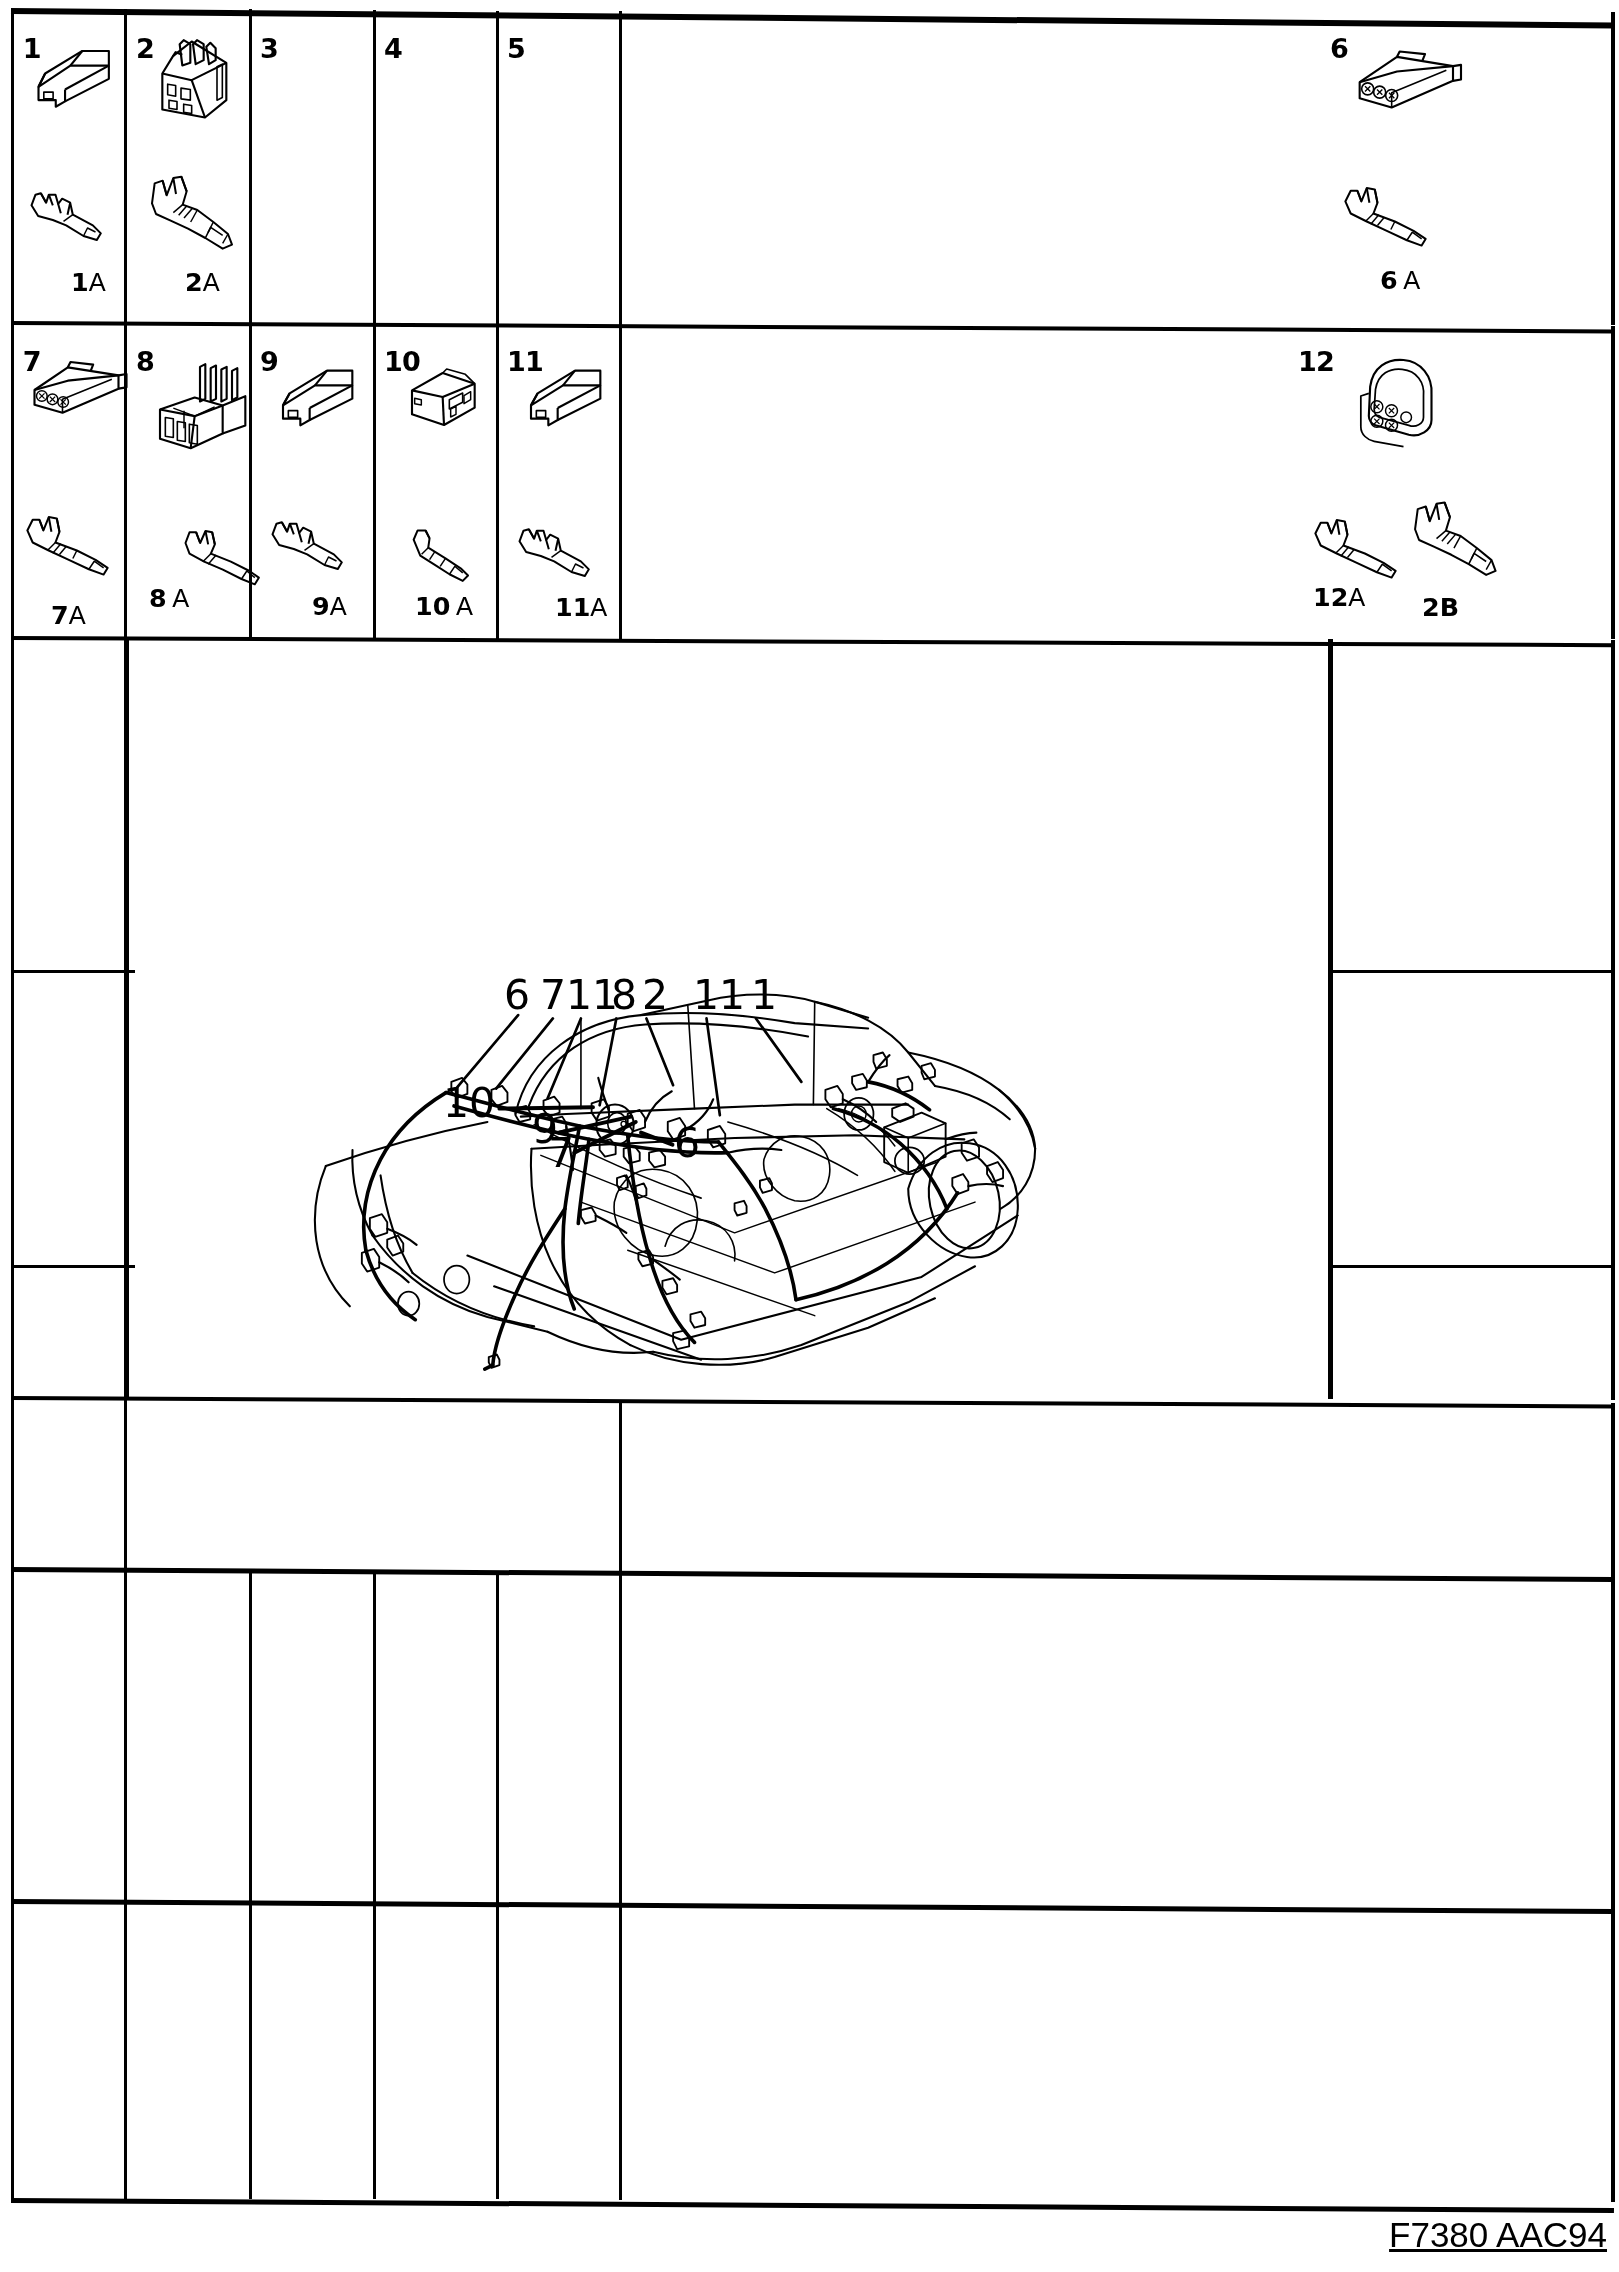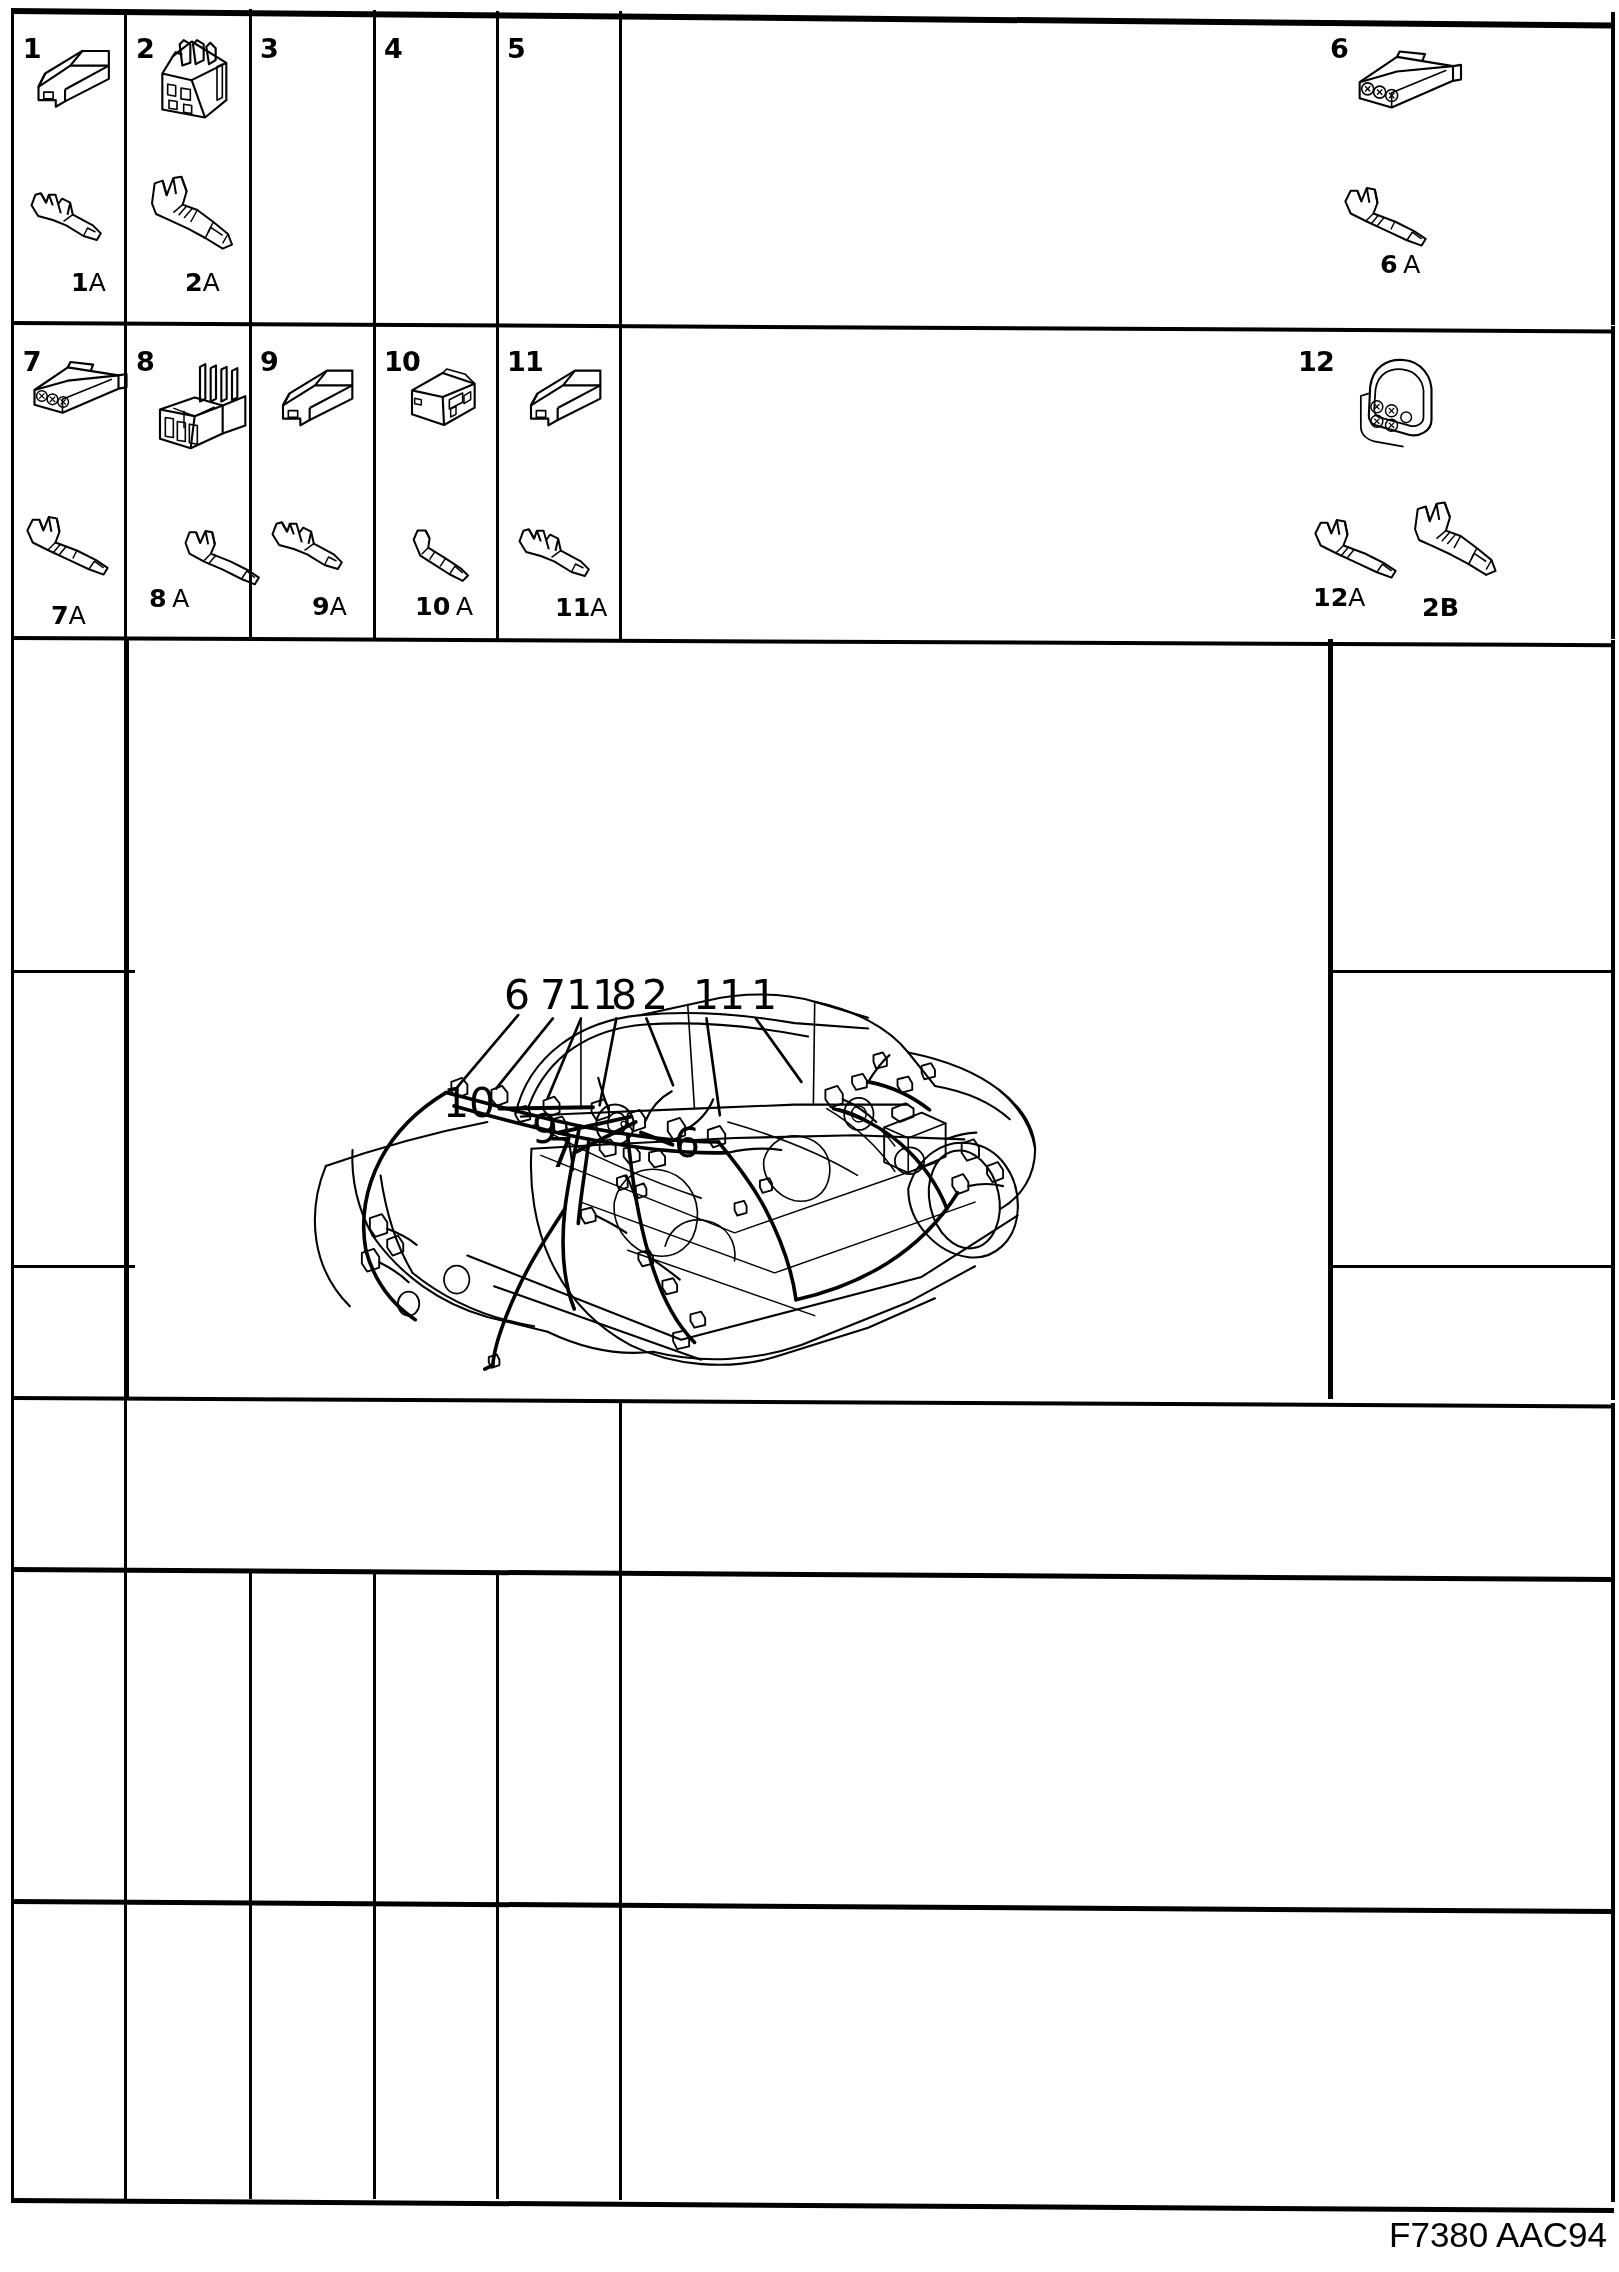--- a/index.html
+++ b/index.html
@@ -46,21 +46,21 @@
     position:absolute;
     font-family:"DejaVu Sans", sans-serif;
     font-size:41px;line-height:1;color:#000;
     white-space:nowrap;font-weight:400;
   }
 
   
   #figure-id{
     position:absolute;right:12px;top:2215px;
     font-family:"Liberation Sans", sans-serif;
-    font-size:35px;font-weight:400;color:#000;white-space:nowrap;
+    font-size:35px;font-weight:400;color:#000;white-space:nowrap;text-decoration:underline;
   }
 </style>
 </head>
 <body>
 
 <div class="page">
 
   <div class="frame">
 
     <div class="hline" style="left:10.7px;top:8px;width:1603px;height:6px;transform:rotate(0.52deg);"></div>
@@ -212,21 +212,21 @@
         <path d="M26 10 L32 26"></path>
         <path d="M40 6 L44 28"></path>
         <path d="M52 8 L56 28"></path>
         <path d="M50 44 L38 56" stroke-width="2.2"></path>
         <path d="M58 46 L46 60" stroke-width="2.2"></path>
         <path d="M66 50 L56 62" stroke-width="2.2"></path>
         <path d="M100 84 L108 72 L122 82" stroke-width="2.2"></path>
         <path d="M82 56 L76 68" stroke-width="2.2"></path>
       </svg>
     </div>
-    <div class="cell-caption" style="left:758px;top:239px;">
+    <div class="cell-caption" style="left:758px;top:255px;">
       <b>6</b><i> A</i>
     </div>
   </div>
 
   <div class="cell" style="left:14px;top:329px;width:110px;height:309px;">
     <div class="cell-num" style="left:8.7px;top:18.7px;">7</div>
     <div class="art" style="left:14.7px;top:29px;">
       <svg width="107" height="60" viewBox="0 0 160 90" fill="none" stroke="#000" stroke-width="3.2" stroke-linejoin="round">
         <path d="M8 48 L8 70 L50 82 L134 46 L134 26 L58 14 Z"></path>
         <path d="M8 48 L58 34 L134 26"></path>

